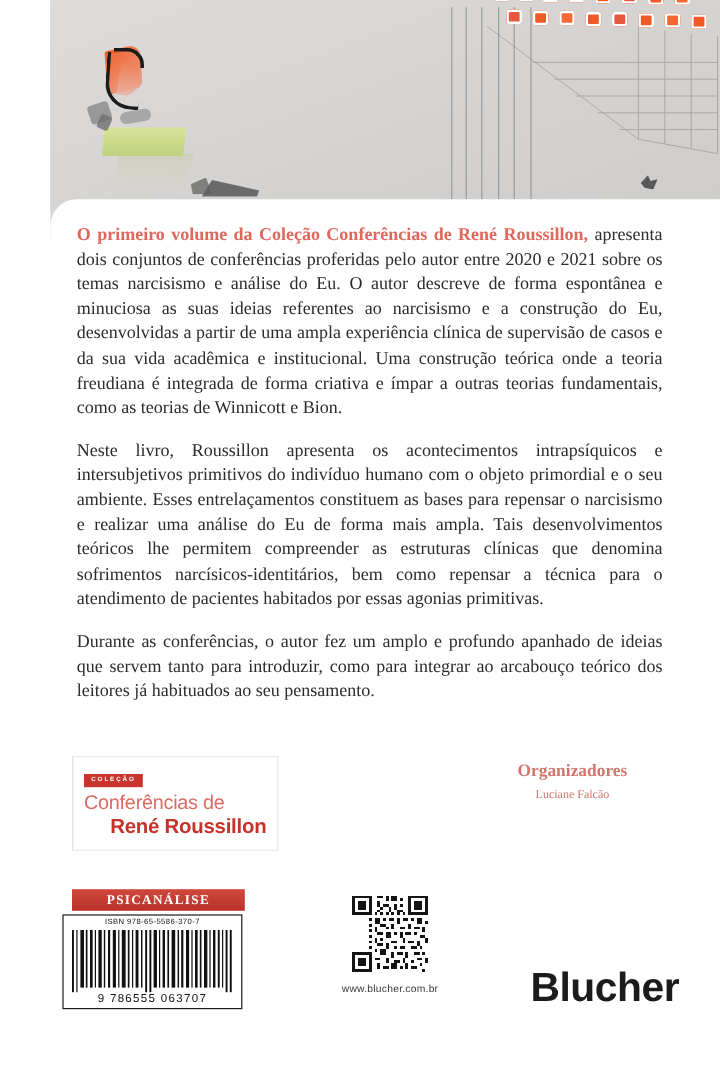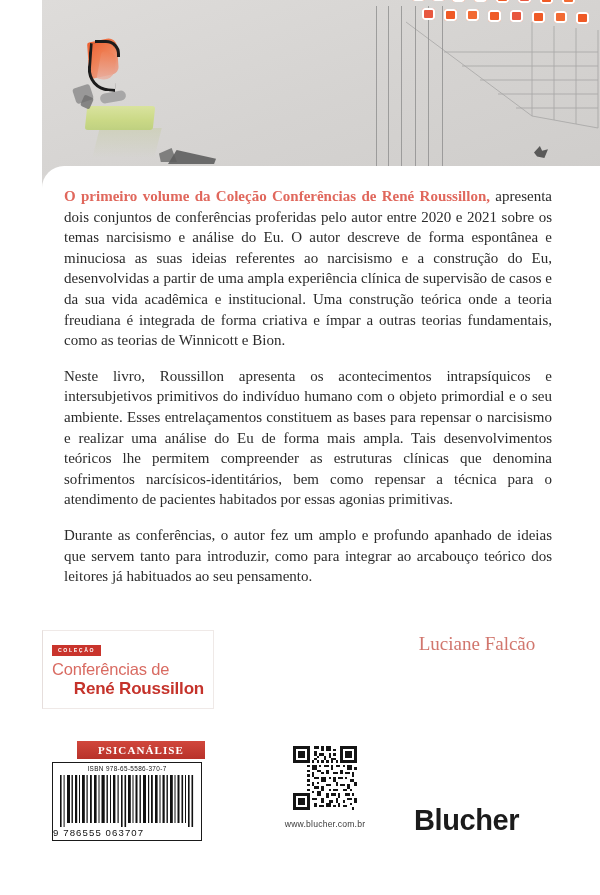--- a/index.html
+++ b/index.html
@@ -204,21 +204,21 @@
   }
   .copy p:last-child { margin-bottom: 0; }
   .lead-red {
     color: #e0675c;
     font-weight: bold;
   }
 
   
   .coll-logo {
     position: absolute;
-    left: 0;
+    left: 18px;
     top: 464px;
     width: 172px;
     padding: 7px 9px 9px 9px;
     box-sizing: border-box;
     border: 1px solid #efe9e7;
     border-left: 1px solid #e6dedc;
     background: #ffffff;
   }
   .coll-badge {
     display: inline-block;
@@ -259,44 +259,44 @@
   }
   .org-title {
     font-family: "Liberation Serif", serif;
     font-weight: bold;
     font-size: 14.5px;
     color: #d1766d;
     line-height: 19px;
   }
   .org-name {
     font-family: "Liberation Serif", serif;
-    font-size: 19px;
+    font-size: 10px;
     color: #d1766d;
     line-height: 19px;
   }
 
   
   .isbn-block {
     position: absolute;
     left: 10px;
     top: 575px;
     width: 160px;
   }
   .psi-badge {
-    width: 128px;
+    width: 144px;
     background: linear-gradient(180deg, #d1473c 0%, #b8322a 100%);
     color: #ffffff;
     font-family: "Liberation Serif", serif;
     font-weight: bold;
     font-size: 11px;
     letter-spacing: 1.1px;
     text-align: center;
     padding: 3px 0 3px 0;
     box-sizing: border-box;
-    margin-left: 25px;
+    margin-left: 8px;
   }
   .isbn-box {
     margin-top: 3px;
     width: 150px;
     border: 1px solid #1a1a1a;
     box-sizing: border-box;
     padding: 2px 0 0 0;
     background: #ffffff;
   }
   .isbn-text {
@@ -310,20 +310,21 @@
   .barcode {
     height: 52px;
     margin: 2px 6px 0 6px;
     display: block;
   }
   .barnum {
     font-family: "Liberation Sans", sans-serif;
     font-size: 9.6px;
     letter-spacing: 1.1px;
     color: #111111;
+    text-align: center;
     line-height: 12px;
     padding-bottom: 1px;
   }
 
   .qr-block {
     position: absolute;
     left: 223px;
     top: 578px;
     width: 120px;
     text-align: center;
@@ -341,24 +342,24 @@
     font-size: 8.6px;
     color: #3a3a3a;
     letter-spacing: .2px;
   }
 
   .publisher {
     position: absolute;
     left: 372px;
     top: 638px;
     width: 180px;
-    text-align: left;
+    text-align: center;
     font-family: "Liberation Sans", sans-serif;
     font-weight: bold;
-    font-size: 29px;
+    font-size: 34px;
     letter-spacing: -0.4px;
     color: #1b1b1b;
   }
 </style>
 </head>
 <body>
 
 <div class="cover">
 
   <div class="art-band">
@@ -432,20 +433,21 @@
       <p>Durante as conferências, o autor fez um amplo e profundo apanhado de ideias que servem tanto para introduzir, como para integrar ao arcabouço teórico dos leitores já habituados ao seu pensamento.</p>
     </div>
 
     <div class="coll-logo">
       <div class="coll-badge">COLEÇÃO</div>
       <div class="coll-line1">Conferências de</div>
       <div class="coll-line2">René Roussillon</div>
     </div>
 
     <div class="organizers">
+      <div class="org-title">Organizadores</div>
       <div class="org-name">Luciane Falcão</div>
     </div>
 
     <div class="isbn-block">
       <div class="psi-badge">PSICANÁLISE</div>
       <div class="isbn-box">
         <div class="isbn-text">ISBN 978-65-5586-370-7</div>
         <svg class="barcode" viewBox="0 0 138 52" preserveAspectRatio="none">
           <g fill="#111111">
             <rect x="1" y="0" width="1.6" height="52"></rect>

